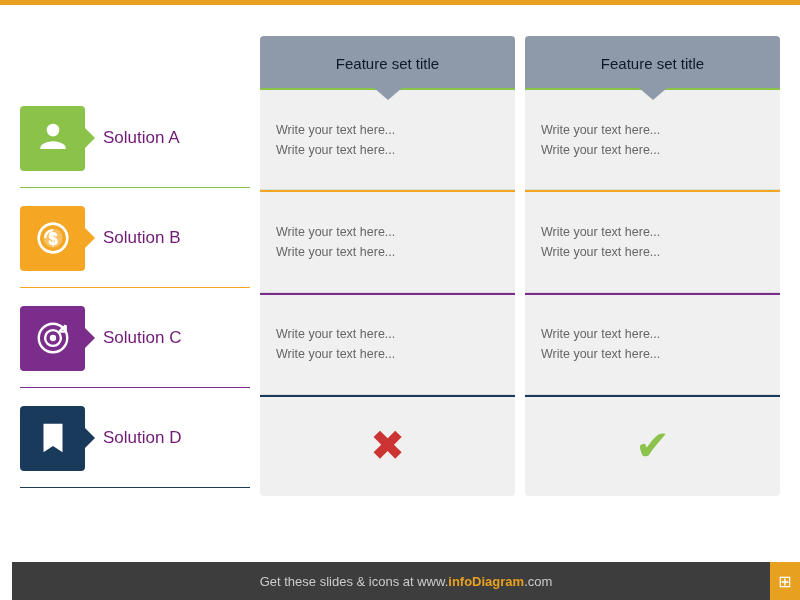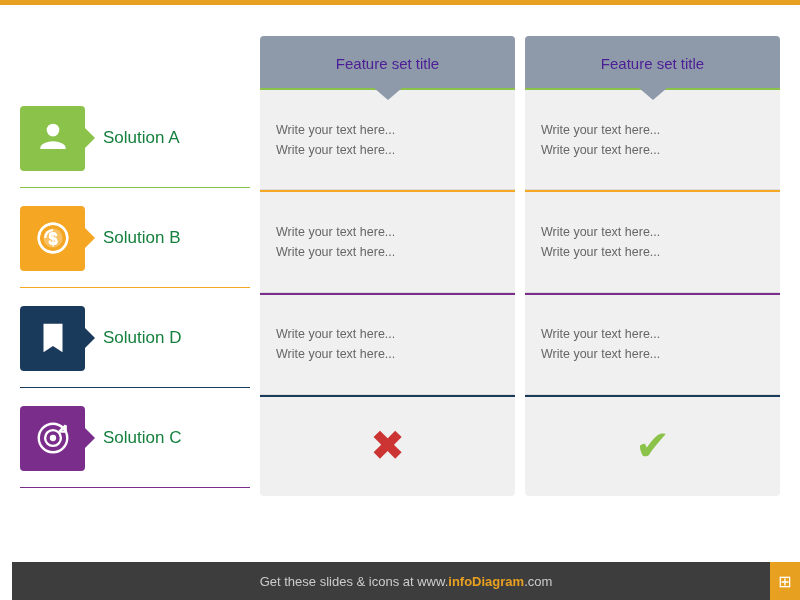--- a/index.html
+++ b/index.html
@@ -86,21 +86,21 @@
 
     .icon-svg {
       width: 38px;
       height: 38px;
       fill: white;
     }
 
     .solution-label {
       margin-left: 18px;
       font-size: 17px;
-      color: #15803d;
+      color: #701a75;
       font-weight: 500;
     }
 
     
     .solution-line {
       position: absolute;
       bottom: 0;
       left: 0;
       right: 0;
       height: 1px;
@@ -121,21 +121,21 @@
     .feature-col {
       flex: 1;
       background: #f0f0f0;
       border-radius: 4px;
       display: flex;
       flex-direction: column;
     }
 
     .feature-header {
       background: #8e9aaa;
-      color: #4c1d95;
+      color: #0f172a;
       text-align: right;
       padding: 10px 8px 8px 8px;
       font-size: 15px;
       font-weight: 400;
       border-radius: 4px 4px 0 0;
       position: relative;
       height: 52px;
       display: flex;
       align-items: center;
       justify-content: center;
@@ -274,41 +274,41 @@
             <text x="12" y="16" text-anchor="middle" font-size="10" fill="white" font-weight="bold">$</text>
             <circle cx="12" cy="12" r="9" stroke="white" stroke-width="1.5" fill="none"></circle>
             <path d="M7 12a5 5 0 0 1 5-5" stroke="white" stroke-width="1.5" fill="none"></path>
             <text x="12" y="16.5" text-anchor="middle" font-size="11" fill="white" font-weight="bold">$</text>
           </svg>
         </div>
         <span class="solution-label">Solution B</span>
         <div class="solution-line line-b"></div>
       </div>
       <div class="solution-row">
-        <div class="solution-icon icon-d">
-          <svg viewBox="0 0 24 24" class="icon-svg" fill="white">
-            <path d="M6 3h12v18l-6-4-6 4V3z"></path>
-          </svg>
-        </div>
-        <span class="solution-label">Solution D</span>
-        <div class="solution-line line-d"></div>
-      </div>
-      <div class="solution-row">
         <div class="solution-icon icon-c">
           <svg viewBox="0 0 24 24" class="icon-svg" fill="white">
             <circle cx="12" cy="12" r="9" stroke="white" stroke-width="1.5" fill="none"></circle>
             <circle cx="12" cy="12" r="5" stroke="white" stroke-width="1.5" fill="none"></circle>
             <circle cx="12" cy="12" r="2" fill="white"></circle>
             <path d="M20 4 L16 8" stroke="white" stroke-width="1.5"></path>
             <path d="M20 4 L20 8 L16 8" stroke="white" stroke-width="1.5" fill="none"></path>
           </svg>
         </div>
         <span class="solution-label">Solution C</span>
         <div class="solution-line line-c"></div>
       </div>
+      <div class="solution-row">
+        <div class="solution-icon icon-d">
+          <svg viewBox="0 0 24 24" class="icon-svg" fill="white">
+            <path d="M6 3h12v18l-6-4-6 4V3z"></path>
+          </svg>
+        </div>
+        <span class="solution-label">Solution D</span>
+        <div class="solution-line line-d"></div>
+      </div>
     </div>
 
   <div class="feature-cols" id="feature-cols">
       <div class="feature-col">
         <div class="feature-header">Feature set title</div>
         <div class="feature-cells">
           <div class="feature-cell cell-sep-a">
             <div class="feature-cell-line">Write your text here...</div>
             <div class="feature-cell-line">Write your text here...</div>
           </div>

